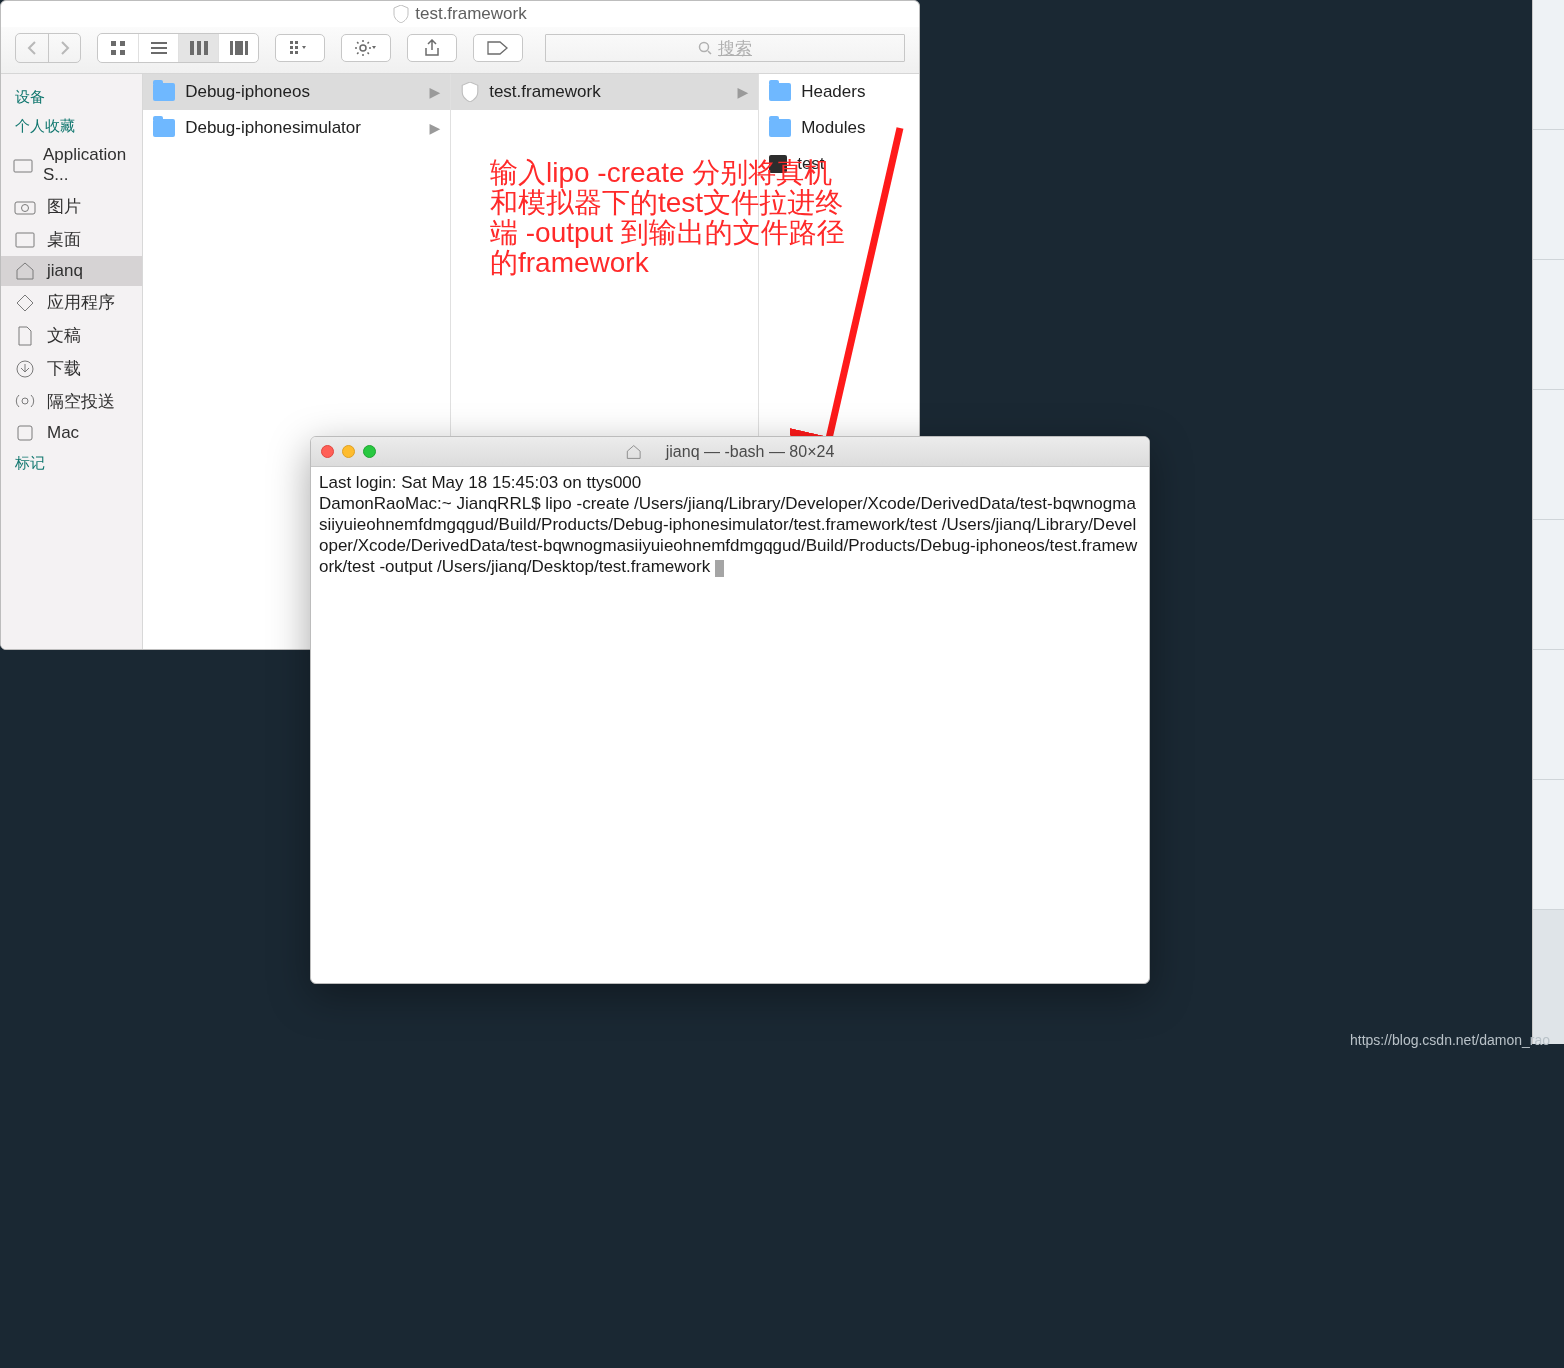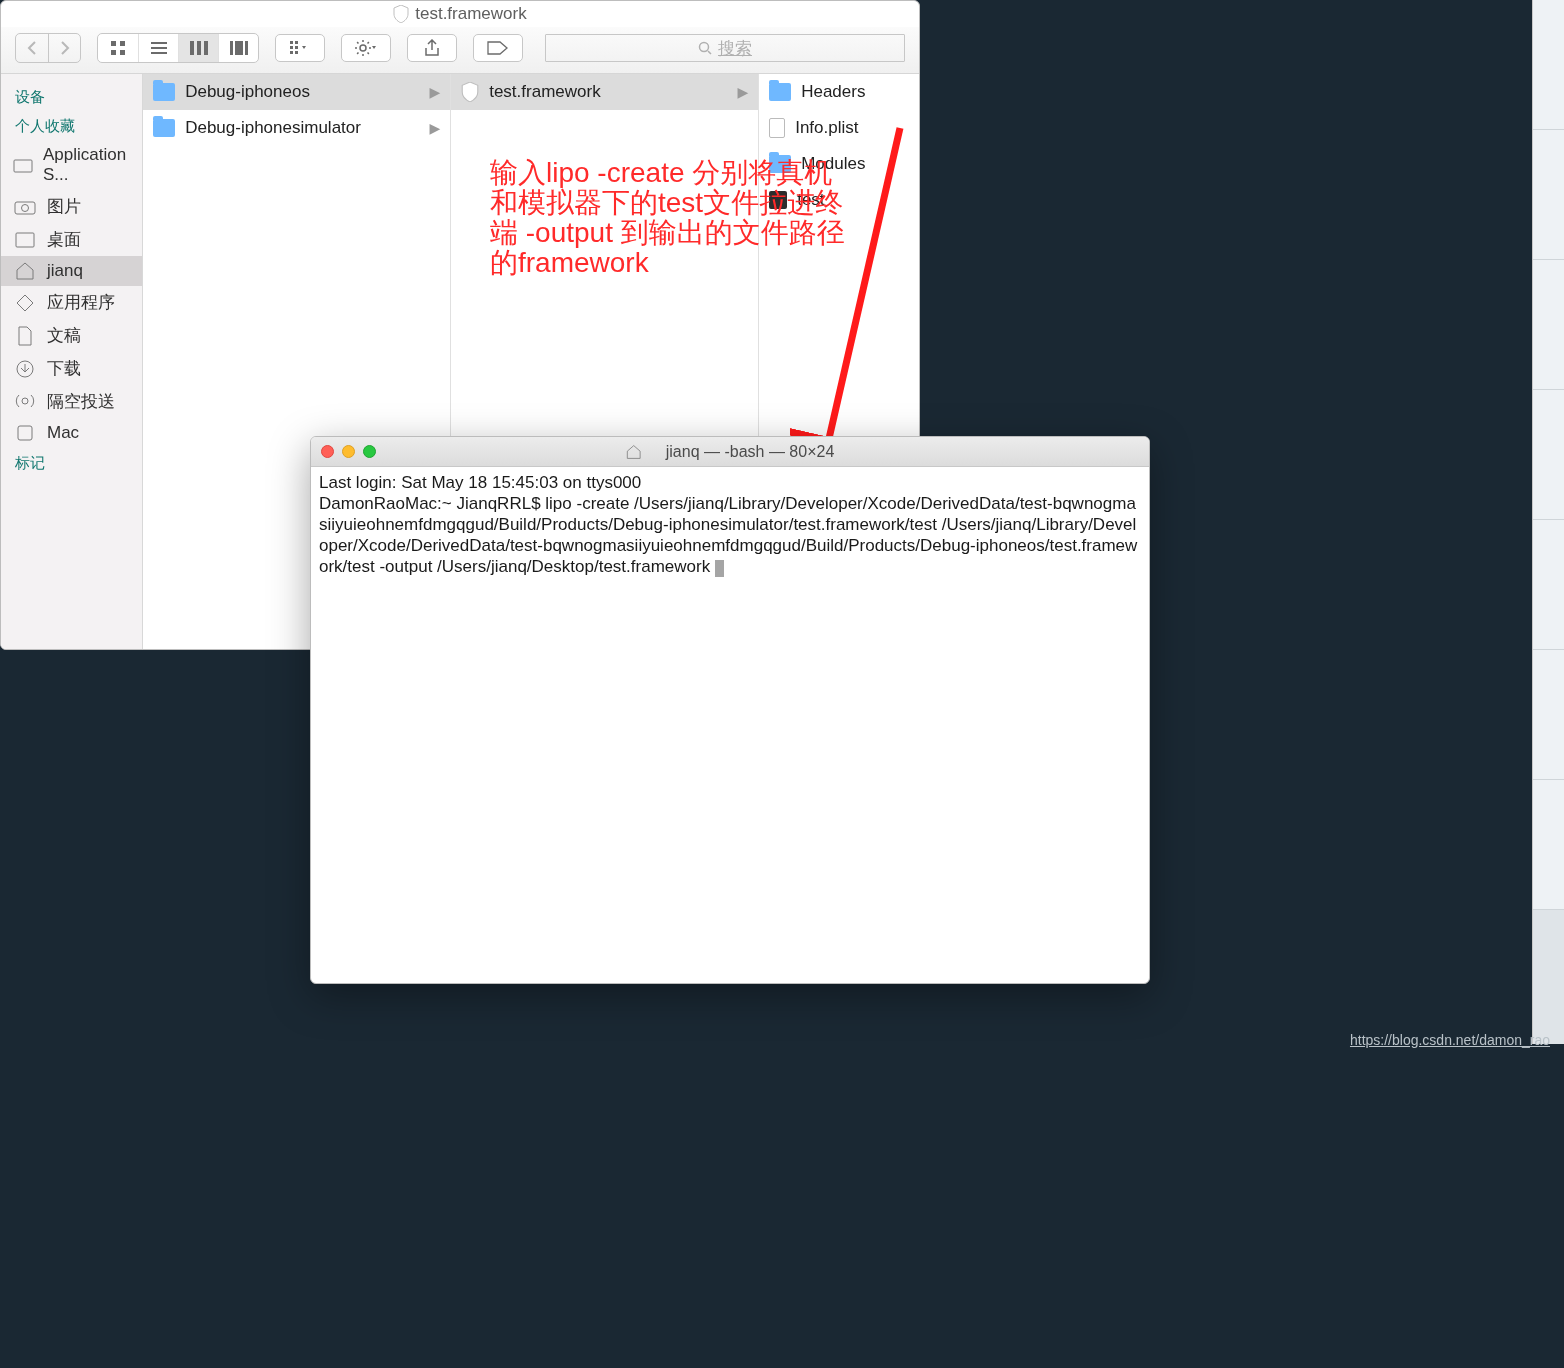--- a/index.html
+++ b/index.html
@@ -48,21 +48,21 @@
 .traffic i { width: 13px; height: 13px; border-radius: 50%; display: block; }
 .tl-r { background: #ff5f57; border: 1px solid #e2463f; }
 .tl-y { background: #febc2e; border: 1px solid #dfa023; }
 .tl-g { background: #28c840; border: 1px solid #1fa532; }
 .term-title { position: absolute; left: 50%; transform: translateX(-50%); font-size: 16px; color: #4b4b4b; display: flex; align-items: center; gap: 24px; }
 .term-body { padding: 6px 8px; font-family: Menlo, "Courier New", monospace; font-size: 17px; color: #1a1a1a; white-space: pre-wrap; word-break: break-all; line-height: 20px; }
 .cursor { display: inline-block; width: 9px; height: 17px; background: #a5a5a5; vertical-align: text-bottom; }
 
 .right-thumbs { position: absolute; right: 0; top: 0; width: 32px; height: 1044px; background: #dfe4e8; border-left: 1px solid #c8c8c8; }
 .right-thumbs div { height: 130px; border-bottom: 1px solid #cfd5d9; background: #eef2f5; }
-.watermark { position: absolute; right: 14px; bottom: 320px; color: #b9c2c8; font-size: 14px; text-decoration: underline; }
+.watermark { position: absolute; right: 14px; bottom: 320px; color: #b9c2c8; font-size: 14px; }
 svg { display: block; }
 </style>
 </head>
 <body>
 
 <div class="finder">
   <div class="finder-title">
     <svg class="shield" viewBox="0 0 16 18">
         <path d="M8 0 L15 3 V9 C15 13 12 16 8 18 C4 16 1 13 1 9 V3 Z" fill="#fff" stroke="#bfbfbf"></path>
       </svg>
@@ -253,24 +253,20 @@
             <span class="arr">▶</span>
           </div>
       </div>
       <div class="col">
         <div class="row">
             <span class="folder-ico"></span>
             <span>Headers</span>
             <span class="arr">▶</span>
           </div>
         <div class="row">
-            <span class="file-ico"></span>
-            <span>Info.plist</span>
-          </div>
-        <div class="row">
             <span class="folder-ico"></span>
             <span>Modules</span>
             <span class="arr">▶</span>
           </div>
         <div class="row">
             <span class="exec-ico"></span>
             <span>test</span>
           </div>
       </div>
     </div>

